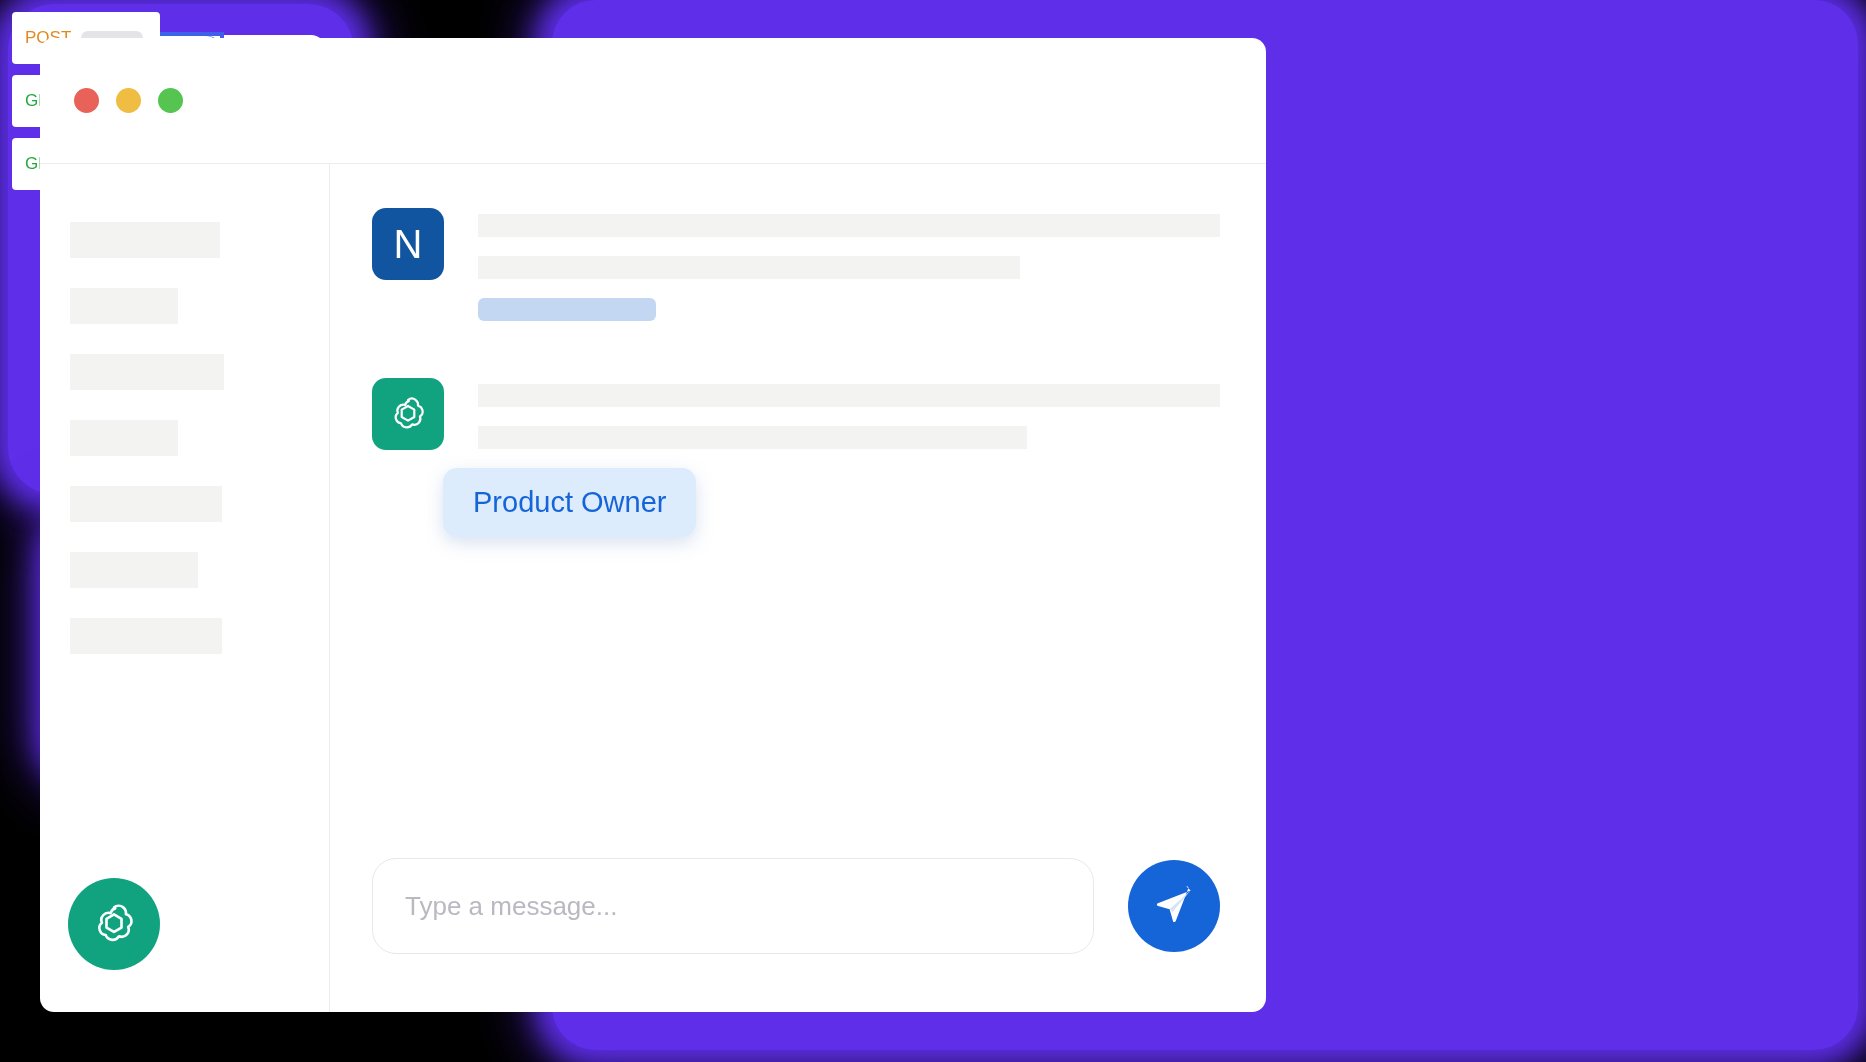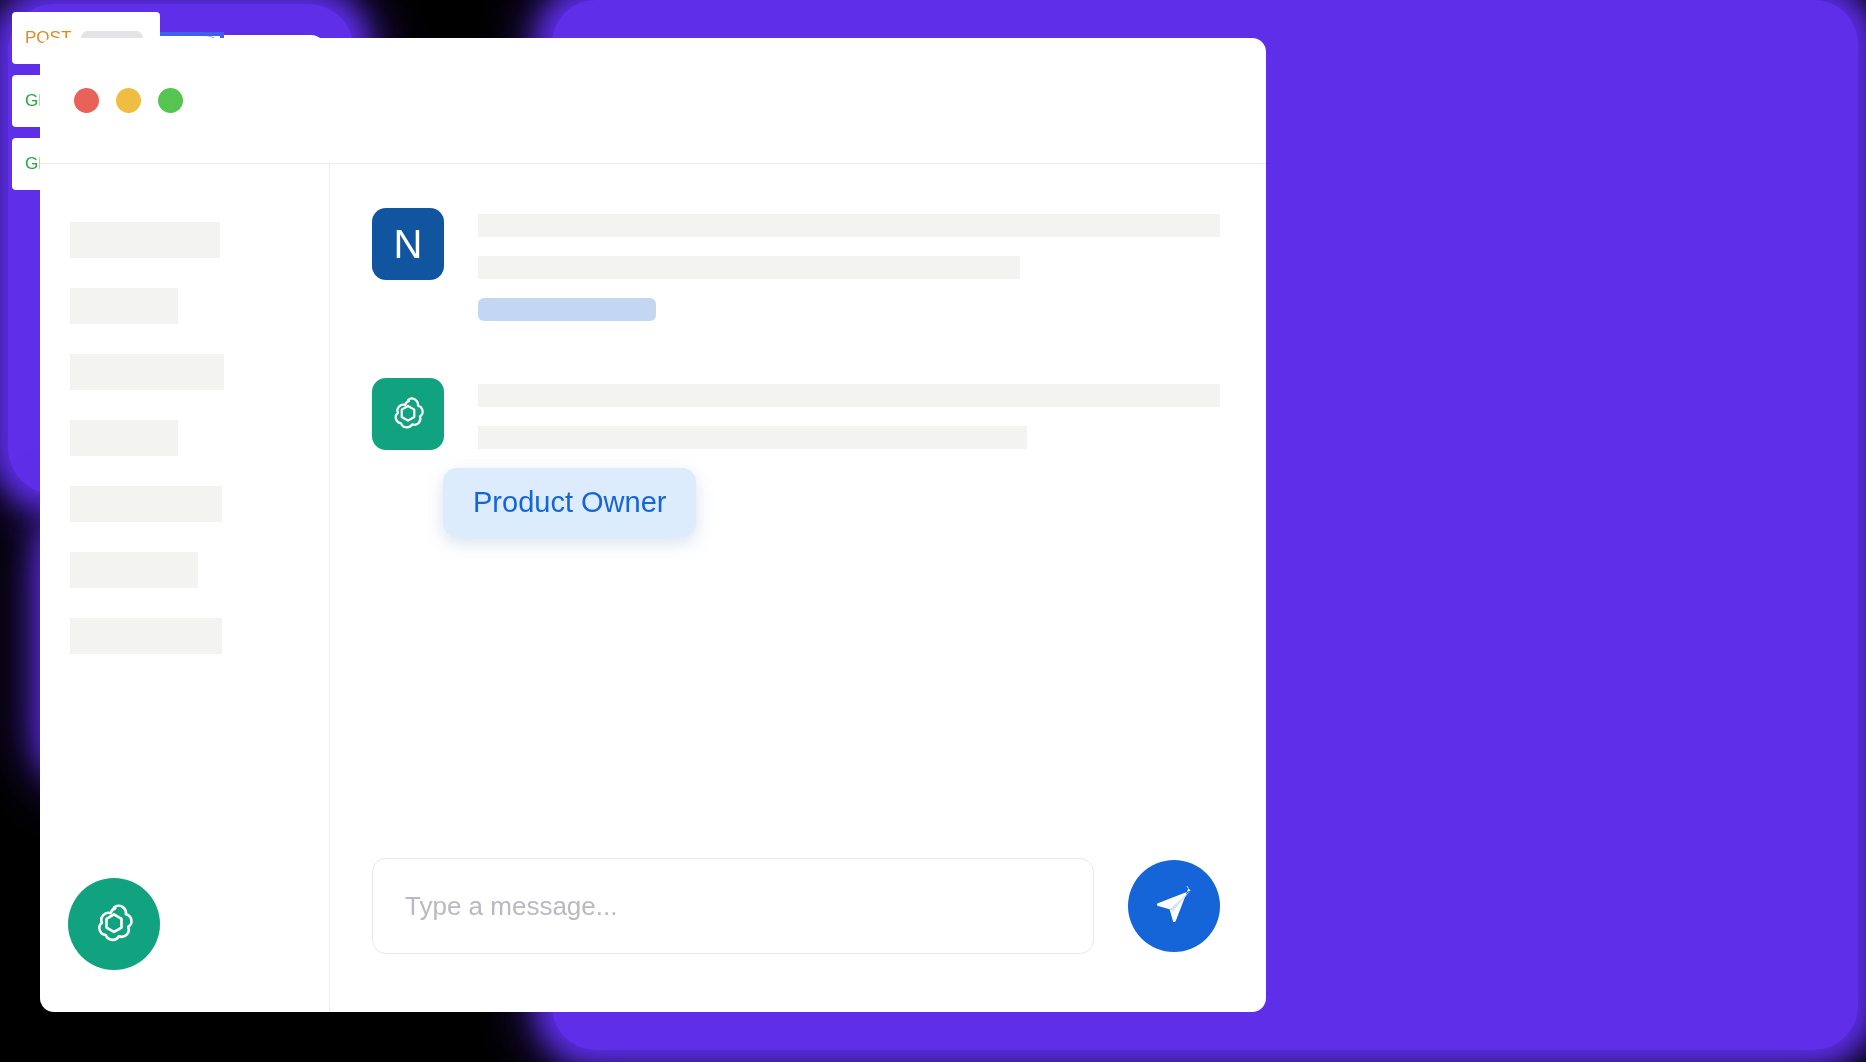--- a/index.html
+++ b/index.html
@@ -313,21 +313,21 @@
   #composer {
     padding: 0 46px 58px 42px;
     display: flex;
     align-items: center;
     gap: 34px;
   }
   #message-input {
     flex: 1;
     height: 96px;
     border: 1px solid #e8e8ec;
-    border-radius: 14px;
+    border-radius: 24px;
     background: #ffffff;
     padding: 0 32px;
     font-size: 26px;
     color: #2b2b33;
     font-family: "Liberation Sans", sans-serif;
     outline: none;
   }
   #message-input::placeholder { color: #b9b9c2; }
   #send-button {
     width: 92px; height: 92px;

